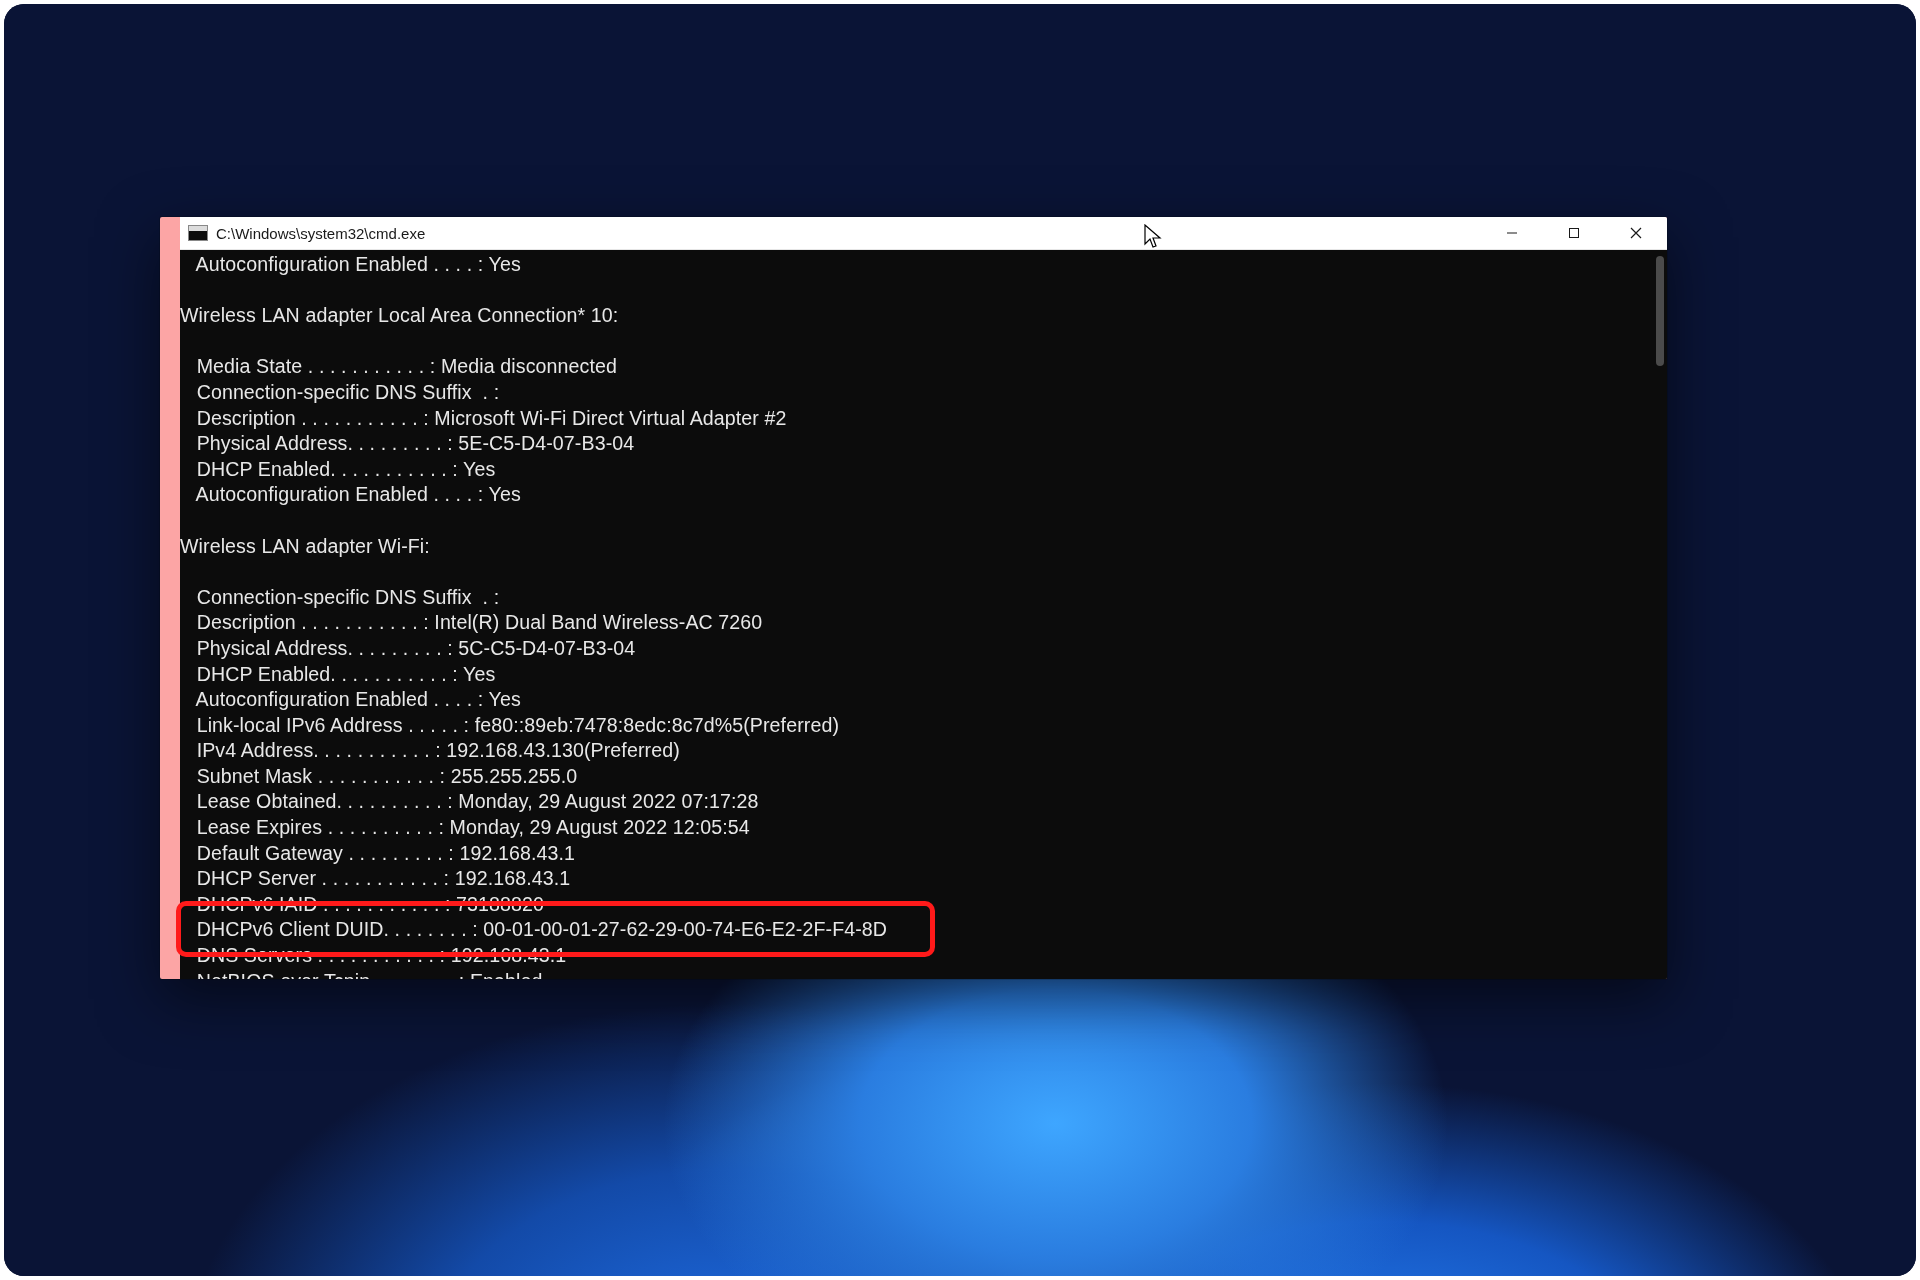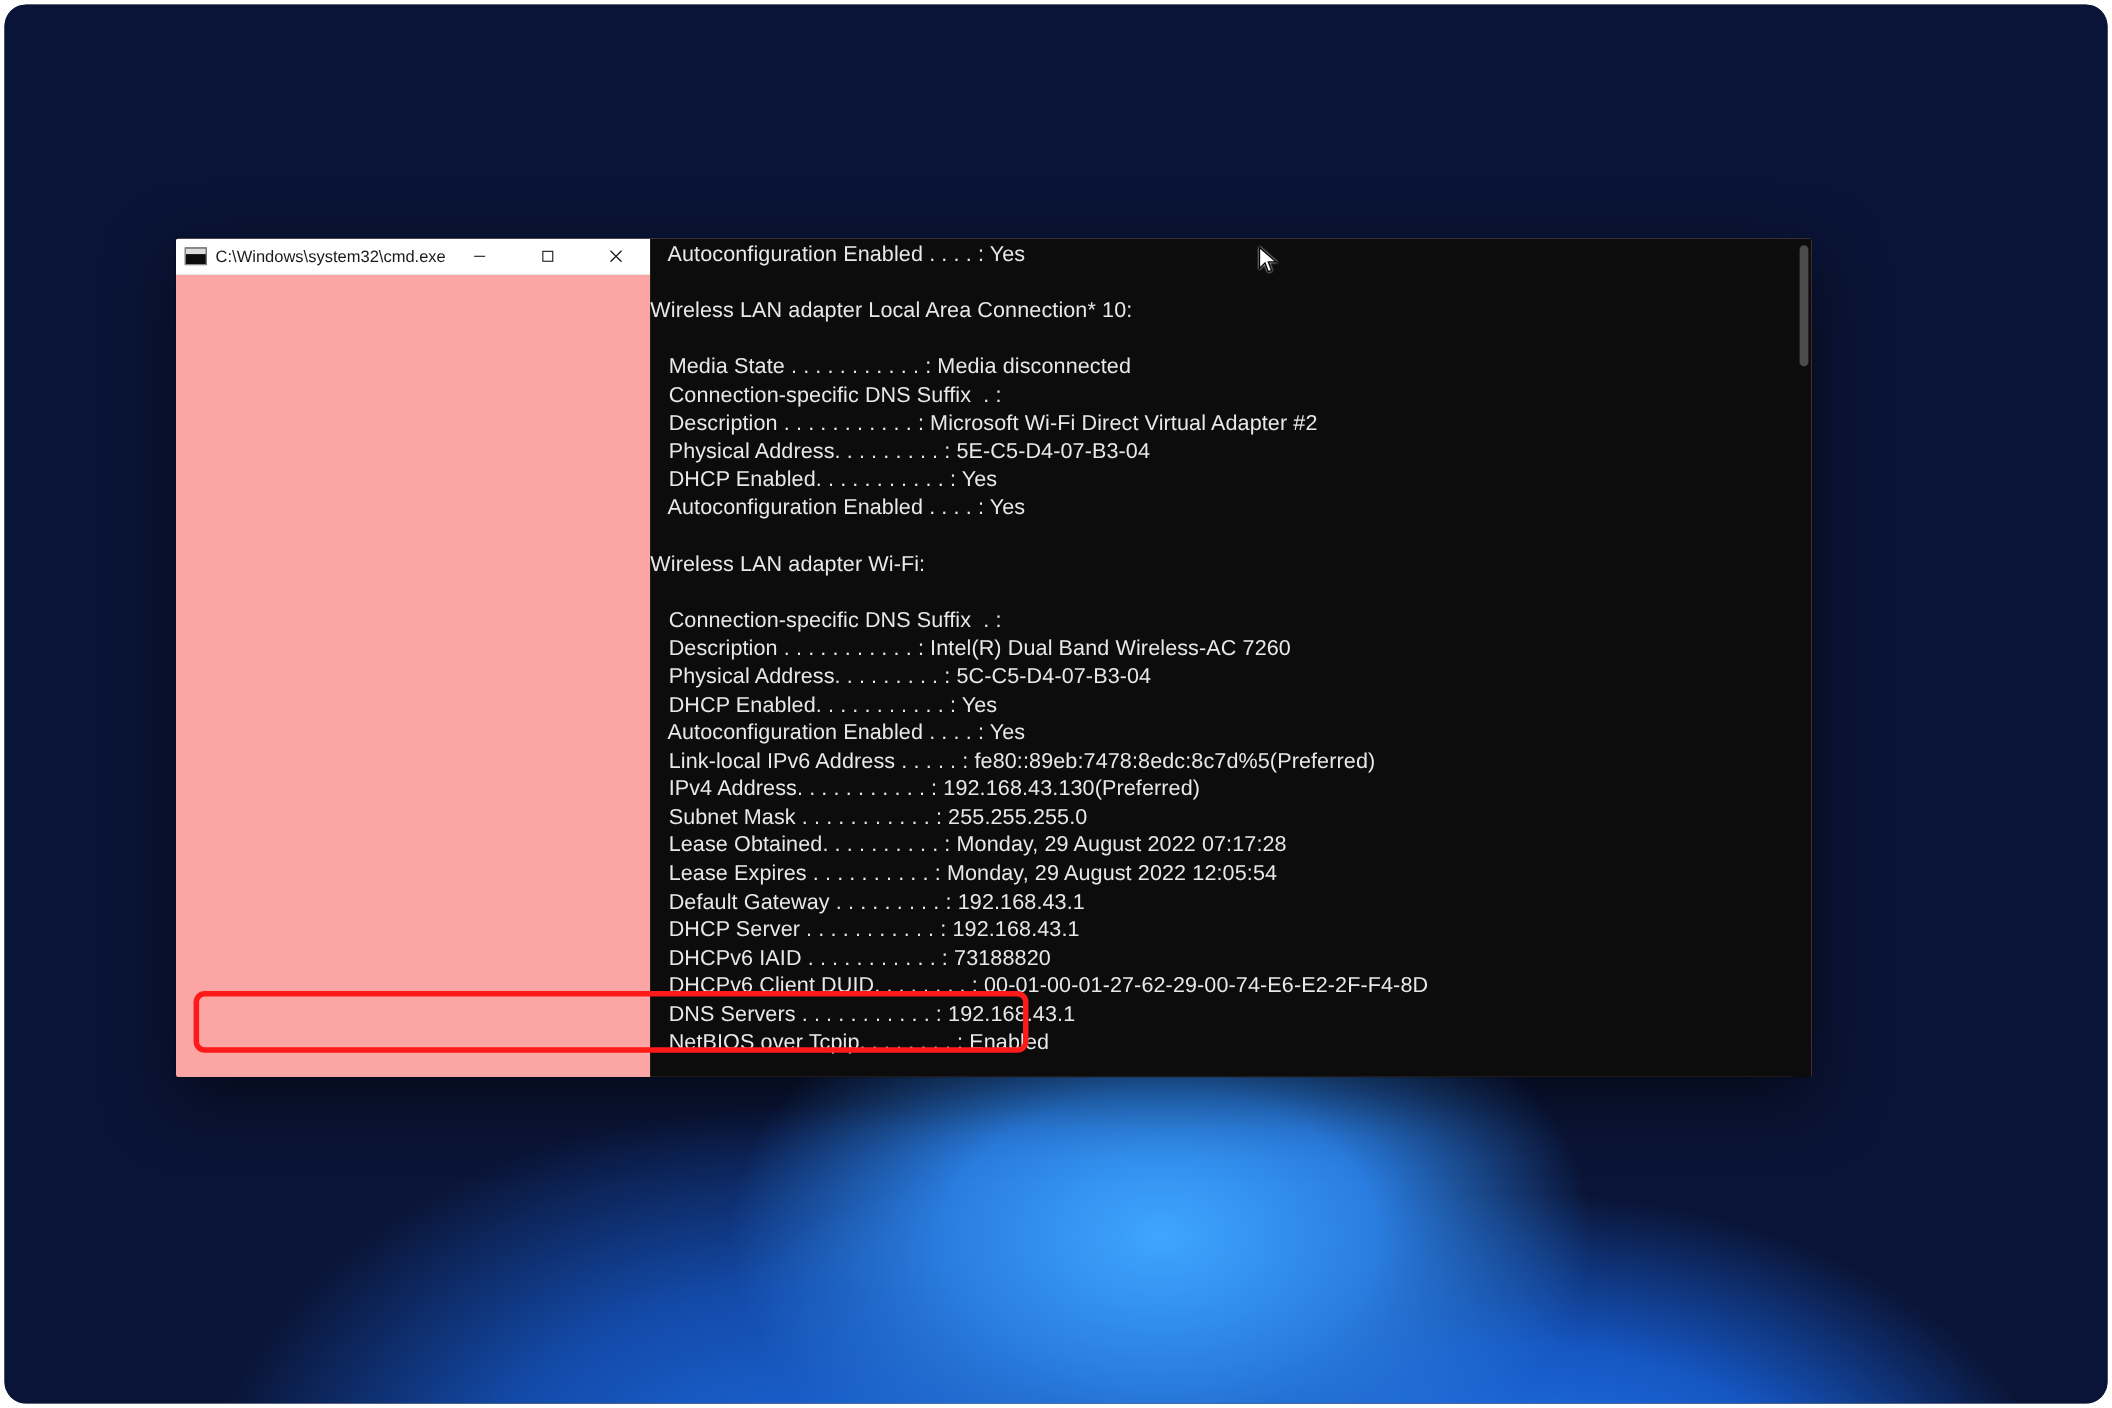--- a/index.html
+++ b/index.html
@@ -46,22 +46,23 @@
   .window {
     position: absolute;
     left: 156px;
     top: 213px;
     width: 1487px;
     height: 762px;
     background: #fca5a5;
     box-shadow: 0 20px 60px rgba(0,0,0,.55), 0 0 0 1px rgba(0,0,0,.15);
     border-radius: 2px;
     display: flex;
-    flex-direction: row;
-    overflow: hidden;
+    flex-direction: column;
+    overflow: hidden;
+    padding-left: 20px;
   }
   .titlebar {
     height: 32px;
     background: #ffffff;
     display: flex;
     align-items: center;
     border-bottom: 1px solid #e6e6e6;
     user-select: none;
   }
   .titlebar .app-icon {

